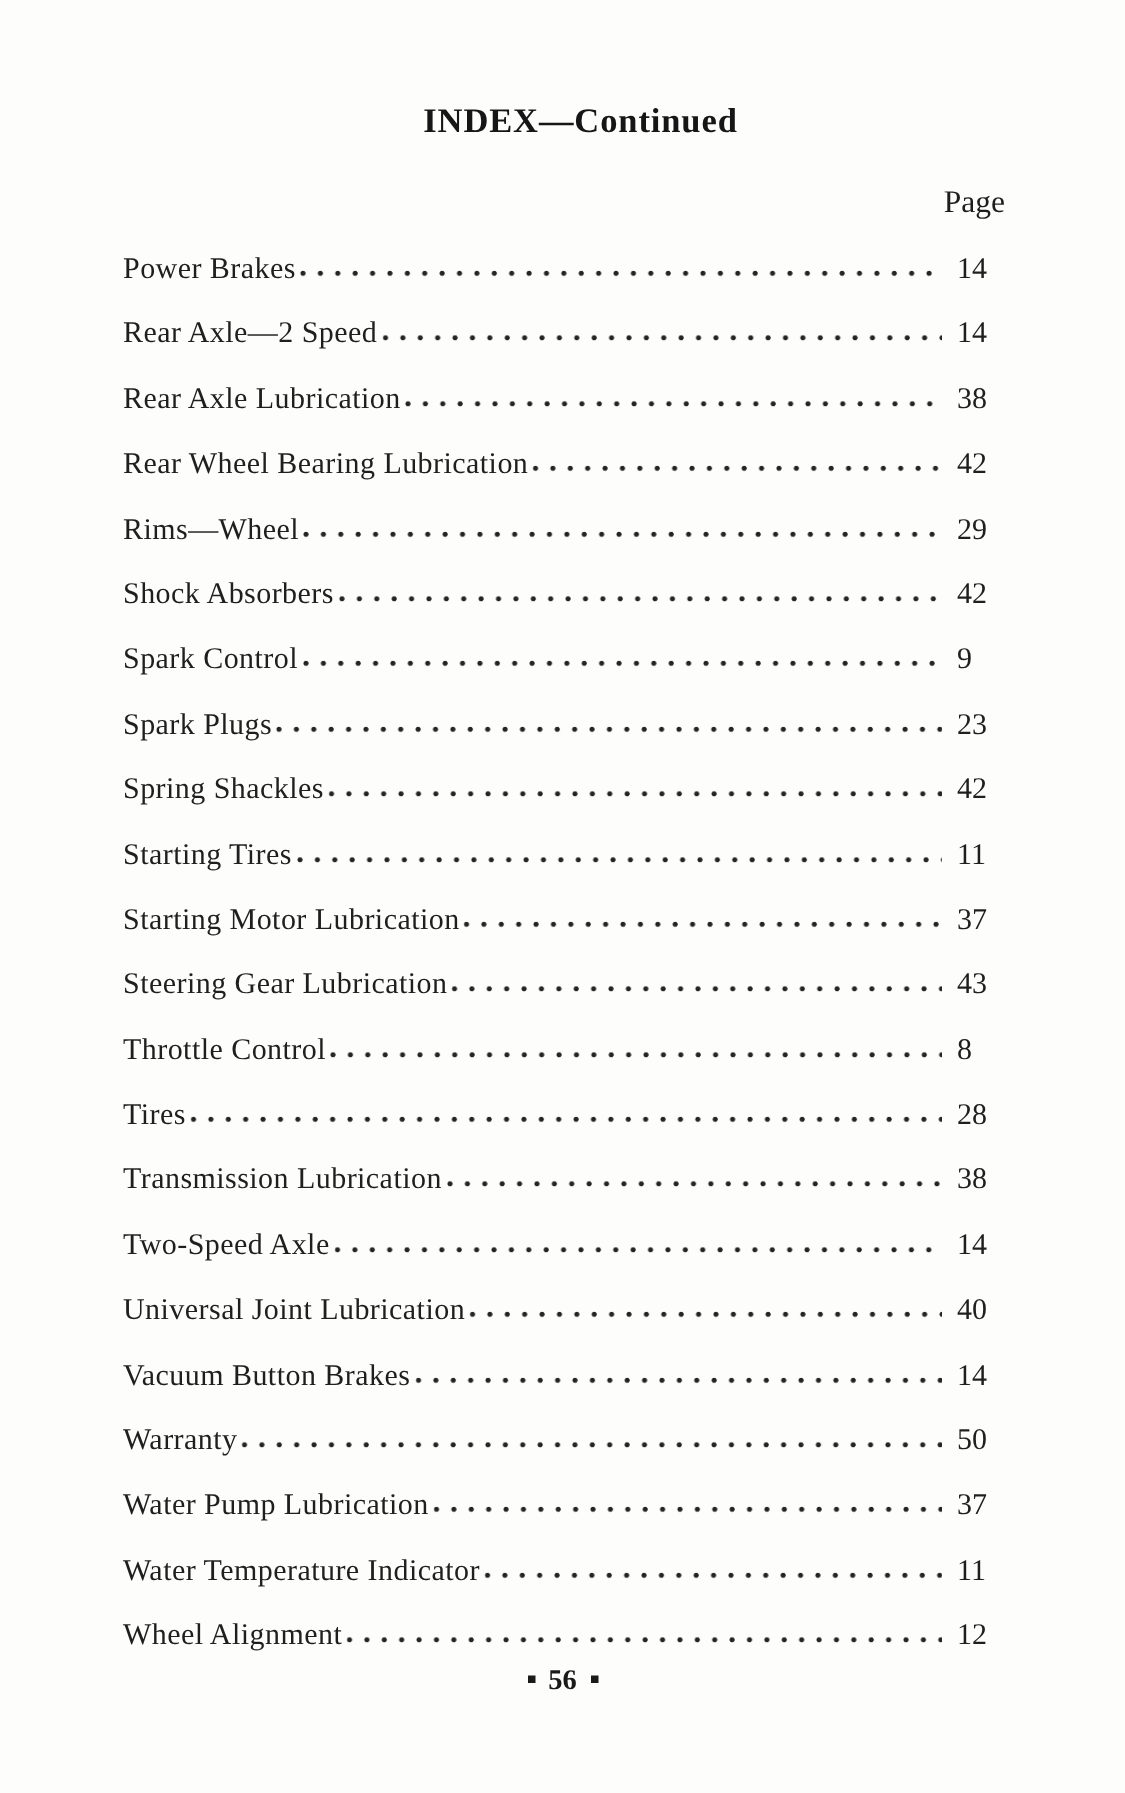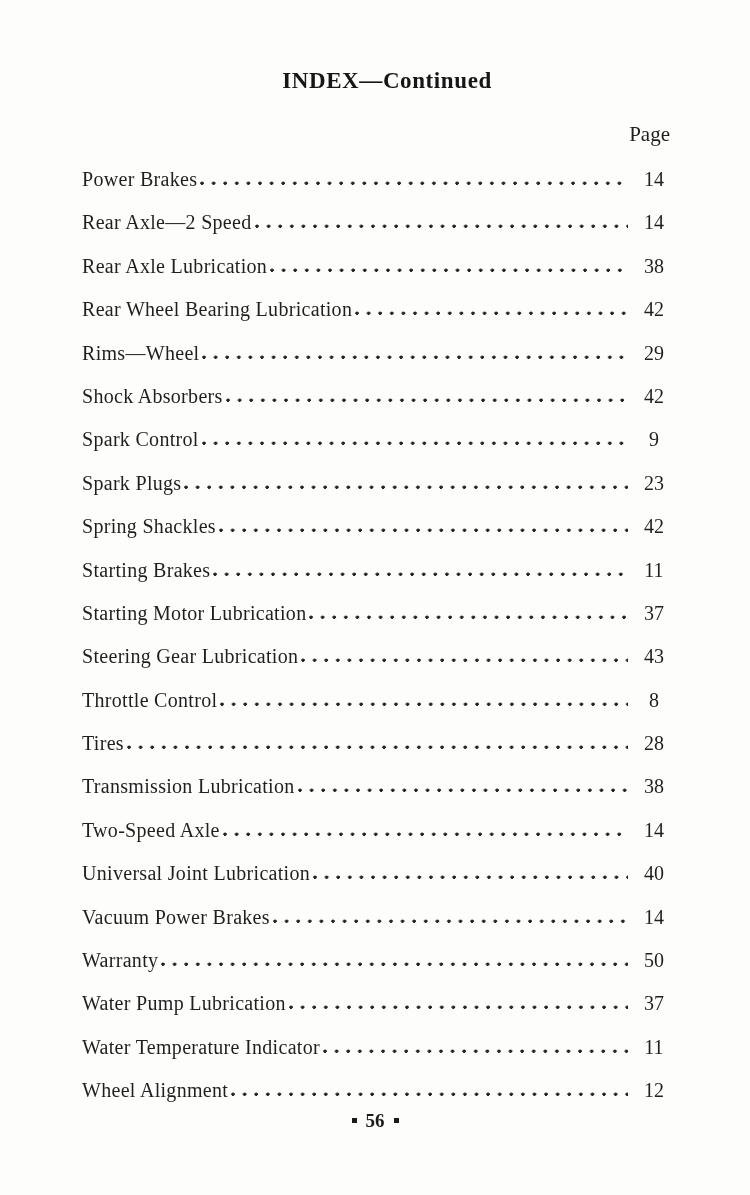--- a/index.html
+++ b/index.html
@@ -60,21 +60,21 @@
     height: 5px;
     margin: 0 10px 0 3px;
     background-image: radial-gradient(circle at 2px 2.2px, #242424 1.45px, rgba(0,0,0,0) 1.95px);
     background-size: 11.6px 5px;
     background-repeat: repeat-x;
     background-position: left bottom;
   }
   .entry .pagenum {
     flex: 0 0 auto;
     min-width: 32px;
-    text-align: center;
+    text-align: left;
     white-space: nowrap;
   }
   .folio {
     position: absolute;
     top: 1110px;
     left: 0;
     width: 100%;
     text-align: center;
     font-size: 19px;
     font-weight: bold;
@@ -137,21 +137,21 @@
         <span class="label">Spark Plugs</span>
         <span class="leader"></span>
         <span class="pagenum">23</span>
       </div>
       <div class="entry">
         <span class="label">Spring Shackles</span>
         <span class="leader"></span>
         <span class="pagenum">42</span>
       </div>
       <div class="entry">
-        <span class="label">Starting Brakes</span>
+        <span class="label">Starting Tires</span>
         <span class="leader"></span>
         <span class="pagenum">11</span>
       </div>
       <div class="entry">
         <span class="label">Starting Motor Lubrication</span>
         <span class="leader"></span>
         <span class="pagenum">37</span>
       </div>
       <div class="entry">
         <span class="label">Steering Gear Lubrication</span>
@@ -177,21 +177,21 @@
         <span class="label">Two-Speed Axle</span>
         <span class="leader"></span>
         <span class="pagenum">14</span>
       </div>
       <div class="entry">
         <span class="label">Universal Joint Lubrication</span>
         <span class="leader"></span>
         <span class="pagenum">40</span>
       </div>
       <div class="entry">
-        <span class="label">Vacuum Power Brakes</span>
+        <span class="label">Vacuum Button Brakes</span>
         <span class="leader"></span>
         <span class="pagenum">14</span>
       </div>
       <div class="entry">
         <span class="label">Warranty</span>
         <span class="leader"></span>
         <span class="pagenum">50</span>
       </div>
       <div class="entry">
         <span class="label">Water Pump Lubrication</span>

